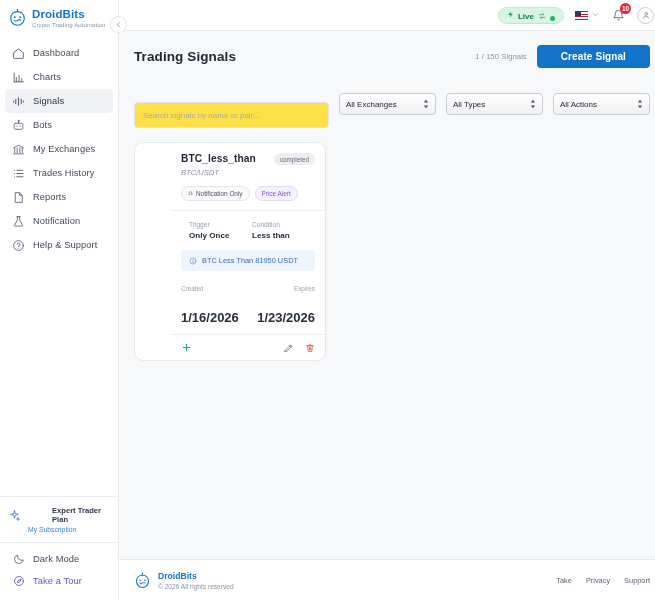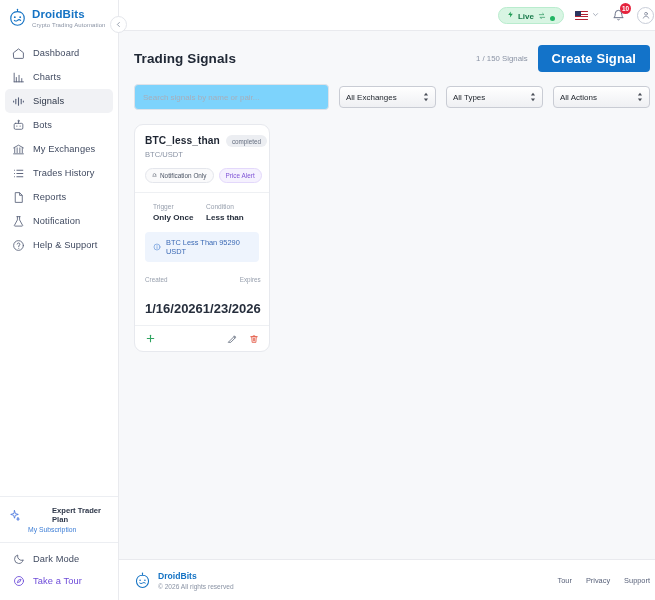--- a/index.html
+++ b/index.html
@@ -100,53 +100,54 @@
   }
   .avatar { width: 17px; height: 17px; border-radius: 50%; border: 1px solid #c8cdd8; display: flex; align-items: center; justify-content: center; color: #7b8496; cursor: pointer; }
 
   .content { flex: 1 1 auto; overflow: hidden; padding: 0 15px; display: flex; flex-direction: column; }
 
   .page-head { display: flex; align-items: center; justify-content: space-between; padding: 14px 0 12px 0; }
   .page-title { font-size: 13.5px; font-weight: bold; color: #212936; letter-spacing: .1px; }
   .page-head-right { display: flex; align-items: center; gap: 10px; }
   .signal-count { font-size: 7.8px; color: #8a93a4; }
   .create-btn {
-    background: #1373c9; color: #fff; font-size: 13px; font-weight: 600;
-    border: none; border-radius: 4px; padding: 6px 14px; cursor: pointer; letter-spacing: .1px;
+    background: #1373c9; color: #fff; font-size: 10px; font-weight: 600;
+    border: none; border-radius: 4px; padding: 6px 24px; cursor: pointer; letter-spacing: .1px;
   }
 
   .filters { display: flex; gap: 10px; align-items: center; padding-bottom: 14px; }
   .search-input {
     flex: 0 0 195px; height: 22px;
     border: 1px solid #dfe2e8; border-radius: 4px;
-    background: #7dd3fc; font-size: 8px; color: #2d3648;
-    padding: 12px 8px; font-family: inherit; outline: none;
+    background: #fde047; font-size: 8px; color: #2d3648;
+    padding: 12px 8px; font-family: inherit; outline: none; margin-top: 22px;
   }
   .search-input::placeholder { color: #a7aebb; }
   .sel-wrap {
     flex: 0 0 97px; height: 22px; position: relative;
     border: 1px solid #c9ccd4; border-radius: 4px;
     background: linear-gradient(#ffffff, #eff0f3);
     display: flex; align-items: center; padding: 0 6px;
   }
   .sel-wrap .sel-label { font-size: 8px; color: #23282f; }
   .sel-wrap .spin { position: absolute; right: 6px; top: 50%; transform: translateY(-50%); display: flex; flex-direction: column; gap: 1px; color: #4a4f58; line-height: 4px; font-size: 5px; }
 
   
   .cards { display: flex; flex-wrap: wrap; gap: 12px; }
   .signal-card {
-    width: 136px; background: #ffffff;
+    width: 192px; background: #ffffff;
     border: 1px solid #e7e9ee; border-radius: 9px;
     overflow: hidden;
+    padding-left: 36px;
   }
   .card-top { padding: 10px 10px 9px 10px; }
   .card-title-row { display: flex; align-items: flex-start; justify-content: space-between; gap: 6px; }
   .card-title { font-size: 10.2px; font-weight: bold; color: #1e2532; letter-spacing: .1px; }
   .status-pill { background: #eceef2; color: #646d7f; font-size: 6.3px; border-radius: 8px; padding: 2.5px 6px; white-space: nowrap; }
-  .card-pair { font-size: 7.6px; color: #8a93a4; margin-top: 3px; }
+  .card-pair { font-size: 7.6px; color: #8a93a4; margin-top: 3px; font-style: italic; }
   .tags { display: flex; gap: 5px; margin-top: 9px; }
   .tag { display: flex; align-items: center; gap: 3px; font-size: 6.4px; border-radius: 9px; padding: 3px 6px; border: 1px solid transparent; white-space: nowrap; }
   .tag-notif { background: #fafafb; border-color: #e4e6ec; color: #4c5565; }
   .tag-alert { background: #f5f1fe; border-color: #e3d8fb; color: #8055d6; }
 
   .card-body { border-top: 1px solid #eef0f3; padding: 10px 10px 9px 10px; }
   .tc-row { display: flex; gap: 0; margin-left: 8px; }
   .tc-col { flex: 1 1 50%; }
   .tc-label { font-size: 6.6px; color: #98a0ae; }
   .tc-val { font-size: 8.1px; font-weight: bold; color: #262e3c; margin-top: 3px; }
@@ -494,21 +495,21 @@
             </div>
 
             <div class="info-banner">
               <span class="ico">
                 <svg width="8" height="8" viewBox="0 0 24 24" fill="none" stroke="currentColor" stroke-width="1.9" stroke-linecap="round">
                     <circle cx="12" cy="12" r="9"></circle>
                     <path d="M12 11 V16.5"></path>
                     <path d="M12 7.6 H12.1"></path>
                   </svg>
               </span>
-              <span class="txt">BTC Less Than 95290 USDT</span>
+              <span class="txt">BTC Less Than 81950 USDT</span>
             </div>
 
             <div class="dates">
               <div>
                 <div class="date-label">Created</div>
                 <div class="date-val">1/16/2026</div>
               </div>
               <div class="date-right">
                 <div class="date-label">Expires</div>
                 <div class="date-val">1/23/2026</div>
@@ -555,20 +556,20 @@
           <circle cx="8.6" cy="11.6" r="1.15" fill="#1573c4"></circle>
           <circle cx="15.4" cy="11.6" r="1.15" fill="#1573c4"></circle>
           <path d="M8 15.6 q2 1.8 4 0 q2 -1.8 4 0" fill="none" stroke="#1573c4" stroke-width="1.3" stroke-linecap="round"></path>
         </svg>
         <div>
           <div class="foot-name">DroidBits</div>
           <div class="foot-copy">© 2026 All rights reserved</div>
         </div>
       </div>
       <div class="foot-links">
-        <span class="foot-link">Tour</span>
+        <span class="foot-link">Take</span>
         <span class="foot-link">Privacy</span>
         <span class="foot-link">Support</span>
       </div>
     </div>
 
   </div>
 </div>
 
 </body></html>

